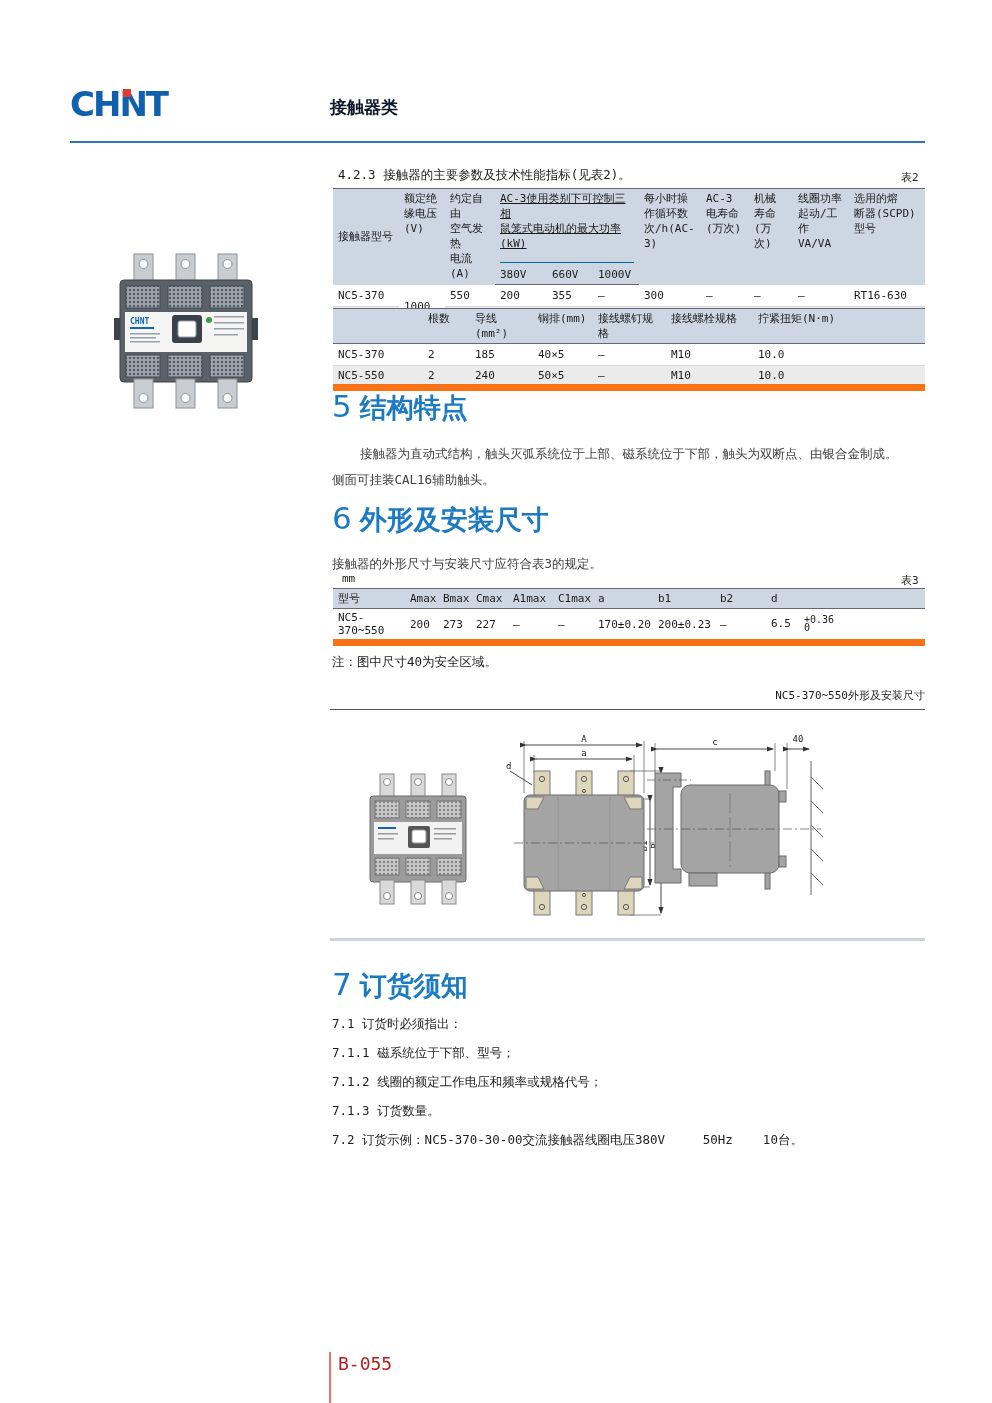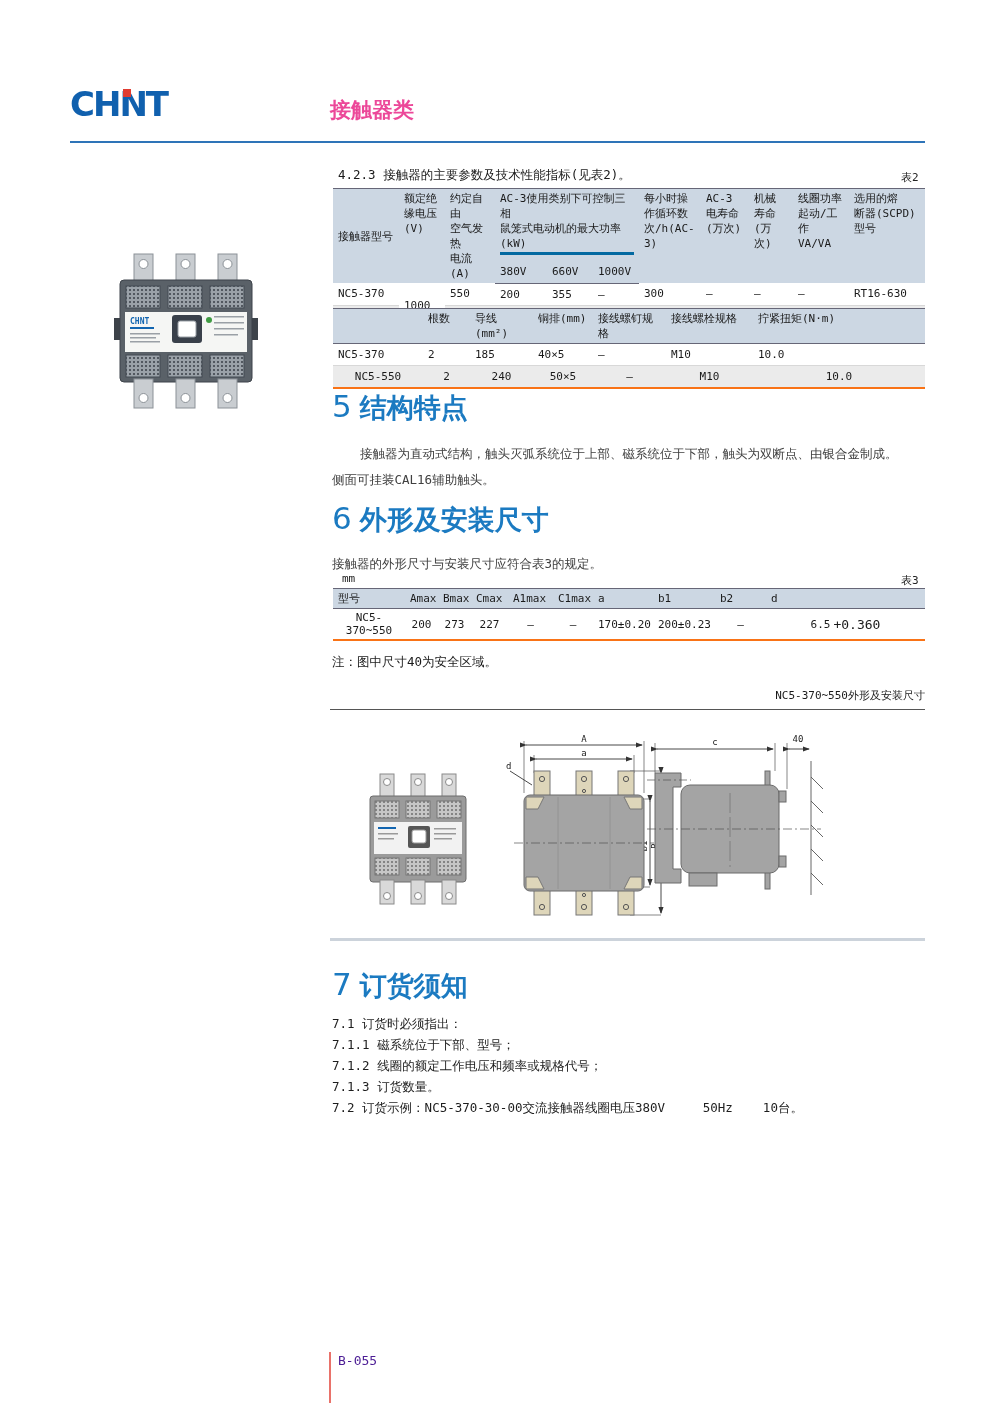--- a/index.html
+++ b/index.html
@@ -3,69 +3,69 @@
 <meta charset="utf-8">
 <style>
   html,body{margin:0;padding:0;background:#fff;}
   .page{position:relative;width:992px;height:1403px;background:#fff;overflow:hidden;
         font-family:"DejaVu Sans Mono","DejaVu Sans","Liberation Sans",sans-serif;color:#1a1a1a;border-radius:32px;}
   .abs{position:absolute;}
   
   .logo{left:70px;top:86px;font-family:"DejaVu Sans","Liberation Sans",sans-serif;
         font-size:34px;font-weight:800;letter-spacing:-2px;color:#1060ae;line-height:36px;}
   .logo-dot{position:absolute;left:53px;top:3px;width:8px;height:8px;background:#e03c31;}
-  .page-title{left:330px;top:96px;font-size:21px;font-weight:bold;color:#ec4899;
+  .page-title{left:330px;top:96px;font-size:17px;font-weight:bold;color:#0f172a;
         font-family:Liberation Serif, serif;}
   .blue-rule{left:70px;top:141px;width:855px;height:2px;background:#2e74b8;}
   
   .s423{left:338px;top:167px;font-size:12.5px;}
   .tbl-label{font-size:11px;color:#222;}
   .lbl2{left:901px;top:170px;}
   .lbl3{left:901px;top:573px;}
   .unit-mm{left:342px;top:572px;font-size:11px;}
   
   table{border-collapse:collapse;table-layout:fixed;width:592px;font-size:11px;}
   th,td{padding:2px 5px;text-align:left;font-weight:normal;overflow:hidden;}
   thead th{background:#ccd7e3;white-space:pre-line;vertical-align:top;line-height:15px;}
   .t-top{border-top:1px solid #667;}
   tbody tr{height:22px;}
   tbody tr.alt td{background:#ebebeb;}
   tbody td.keepwhite{background:#fff;}
   .hdr-split th{border-bottom:1px solid #667;}
-  tbody tr.lastrow td{border-bottom:2px solid #f97316;text-align:center;}
+  tbody tr.lastrow td{border-bottom:7px solid #f97316;}
   tr.rsep td{border-top:1px solid #d8d8d8;}
   .vmid{vertical-align:middle;}
-  .grp-inner{border-bottom:3px solid #0369a1;padding-bottom:1px;white-space:pre-line;}
+  .grp-inner{border-bottom:1px solid #0369a1;padding-bottom:11px;white-space:pre-line;text-decoration:underline;}
   .t2{left:333px;top:188px;}
   .t2b{left:333px;top:308px;}
   .t3{left:333px;top:588px;}
-  .tol{display:inline-flex;font-size:13px;line-height:8px;
-       vertical-align:middle;margin-left:3px;}
+  .tol{display:inline-flex;flex-direction:column;font-size:10px;line-height:8px;
+       vertical-align:middle;margin-left:13px;}
   .tol span{font-style:normal;}
   
   .sec-h{display:flex;align-items:baseline;gap:8px;color:#1b7ac1;
         font-family:"DejaVu Sans","Liberation Sans",sans-serif;}
   .sec-num{font-size:31px;font-weight:400;line-height:32px;}
   .sec-title{font-size:27px;font-weight:bold;}
   .h5{left:332px;top:390px;}
   .h6{left:332px;top:502px;}
   .h7{left:332px;top:968px;}
   .para{font-size:12.5px;line-height:26px;color:#404040;white-space:pre;}
   .p51{left:360px;top:441px;}
   .p52{left:332px;top:467px;}
   .p6{left:332px;top:551px;}
   .note{left:332px;top:654px;font-size:12.5px;}
   .cap{left:330px;top:688px;width:595px;text-align:right;font-size:11px;}
   .cap-line{left:330px;top:709px;width:595px;height:1px;background:#555;}
   .sep-line{left:330px;top:938px;width:595px;height:3px;background:#ccd3db;}
   .sec7-item{font-size:12.5px;white-space:pre;color:#1d1d1d;}
-  .s7list{left:332px;top:1016px;display:flex;flex-direction:column;gap:4px;}
+  .s7list{left:332px;top:1016px;display:flex;flex-direction:column;gap:12px;}
   
   .f-tick{left:329px;top:1352px;width:2px;height:51px;background:#e9726a;}
-  .f-page{left:338px;top:1353px;font-size:13px;color:#4c1d95;}
+  .f-page{left:338px;top:1353px;font-size:18px;color:#b91c1c;}
   
   .d-photo{left:112px;top:252px;}
   .d-gphoto{left:366px;top:772px;}
   .d-front{left:500px;top:733px;}
   .d-side{left:645px;top:733px;}
   svg text{font-family:"DejaVu Sans Mono","DejaVu Sans",sans-serif;}
 </style>
 </head>
 <body>
 

